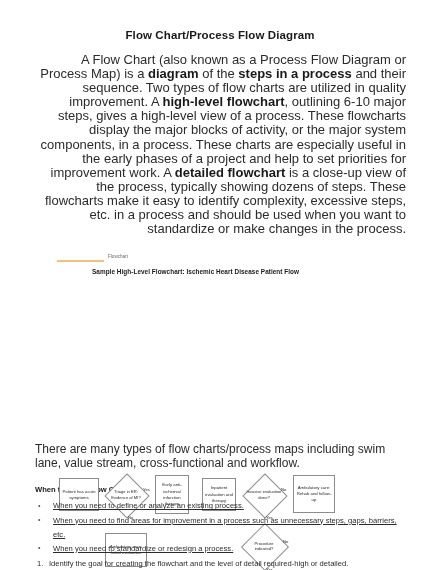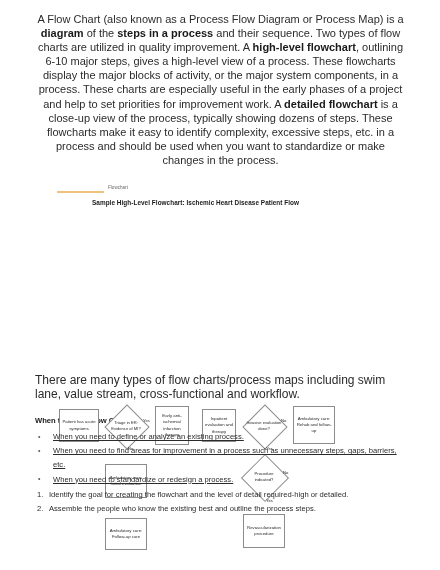--- a/index.html
+++ b/index.html
@@ -23,25 +23,25 @@
   }
   .doc-title {
     text-align: center;
     font-size: 11.5px;
     font-weight: bold;
     color: #1a1a1a;
     margin: 29px 0 0 0;
     letter-spacing: 0.1px;
   }
   .body-text {
-    font-size: 11px;
+    font-size: 13px;
     line-height: 14.1px;
     color: #2b2b2b;
     margin: 12px 34px 0 35px;
-    text-align: center;
+    text-align: right;
   }
   .body-text b { font-weight: bold; color: #1a1a1a; }
 
   
   .figure {
     position: relative;
     margin: 15px 0 0 0;
     height: 185px;
   }
   .fig-rule {
@@ -165,20 +165,21 @@
     left: 2px;
     top: 0;
     color: #2b2b2b;
   }
 </style>
 </head>
 <body>
 
 <div class="page">
 
+  <div class="doc-title">Flow Chart/Process Flow Diagram</div>
 
   <div class="body-text" id="intro-para"><span>A Flow Chart (also known as a Process Flow Diagram or Process Map) is a </span><b>diagram</b><span> of the </span><b>steps in a process</b><span> and their sequence. Two types of flow charts are utilized in quality improvement. A </span><b>high-level flowchart</b><span>, outlining 6-10 major steps, gives a high-level view of a process. These flowcharts display the major blocks of activity, or the major system components, in a process. These charts are especially useful in the early phases of a project and help to set priorities for improvement work. A </span><b>detailed flowchart</b><span> is a close-up view of the process, typically showing dozens of steps. These flowcharts make it easy to identify complexity, excessive steps, etc. in a process and should be used when you want to standardize or make changes in the process.</span></div>
 
   <div class="figure">
 
     <div class="fig-rule"></div>
     <div class="fig-kicker">Flowchart</div>
     <div class="fig-caption">Sample High-Level Flowchart: Ischemic Heart Disease Patient Flow</div>
 
     <div class="chart">

